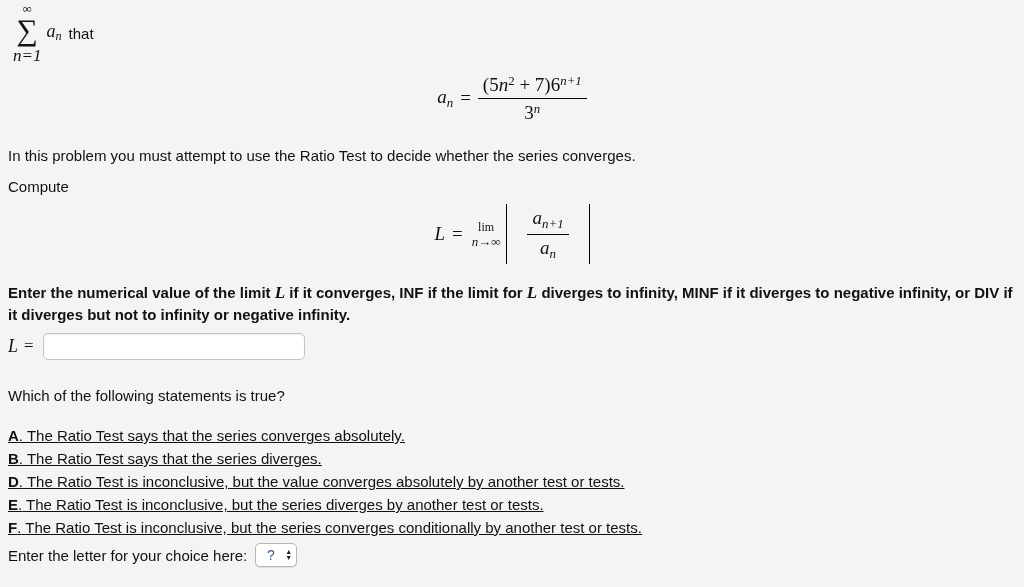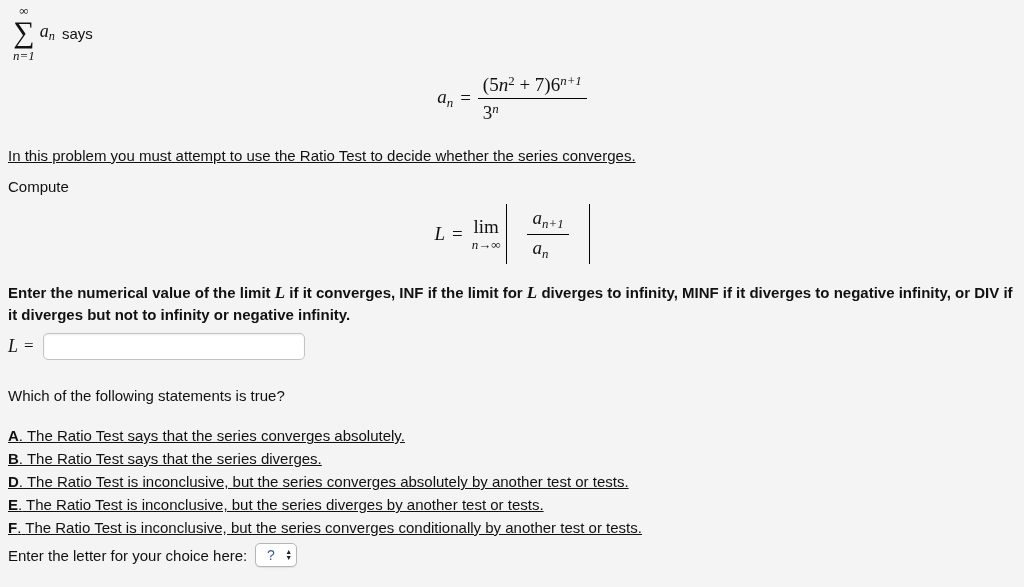--- a/index.html
+++ b/index.html
@@ -12,31 +12,31 @@
   }
   .page { padding: 4px 8px 0 8px; width: 1024px; }
 
   
   .math { font-family: "Liberation Serif", serif; }
   .mvar { font-family: "Liberation Serif", serif; font-style: italic; }
   .msub { font-family: "Liberation Serif", serif; font-style: italic; font-size: 0.68em; vertical-align: -0.28em; }
   .msup { font-family: "Liberation Serif", serif; font-size: 0.68em; vertical-align: 0.45em; }
   .msup.it { font-style: italic; }
 
-  .frac { display: inline-block; vertical-align: middle; }
+  .frac { display: inline-block; text-align: center; vertical-align: middle; }
   .frac .num { display: block; padding: 0 5px 2px 5px; }
   .frac .den { display: block; border-top: 1.5px solid #000; padding: 2px 5px 0 5px; }
 
   .bigop { display: inline-flex; flex-direction: column; align-items: center; margin: 0 5px; line-height: 1; }
   .bigop .upper { font-family: "Liberation Serif", serif; font-size: 13px; margin-bottom: 1px; }
   .bigop .sigma { font-family: "Liberation Serif", serif; font-size: 30px; line-height: 0.95; }
-  .bigop .lower { font-family: "Liberation Serif", serif; font-style: italic; font-size: 13px; margin-top: 2px; }
+  .bigop .lower { font-family: "Liberation Serif", serif; font-style: italic; font-size: 17px; margin-top: 2px; }
 
   .limop { display: inline-flex; flex-direction: column; align-items: center; line-height: 1; margin: 0 6px 0 2px; }
-  .limop .limword { font-family: "Liberation Serif", serif; font-size: 19px; }
+  .limop .limword { font-family: "Liberation Serif", serif; font-size: 12px; }
   .limop .limsub { font-family: "Liberation Serif", serif; font-style: italic; font-size: 13px; margin-top: 2px; }
 
   .absgrp { display: inline-block; border-left: 1.5px solid #000; border-right: 1.5px solid #000; padding: 3px 20px; vertical-align: middle; }
 
   
   .intro-line { display: flex; align-items: center; margin-top: 2px; height: 54px; }
   .intro-line .txt { margin-right: 4px; }
   .term { font-size: 18px; margin-right: 7px; }
 
   .eq-row { display: flex; justify-content: center; align-items: center; font-size: 19px; }
@@ -83,33 +83,33 @@
 
 <div class="page">
 
   <div class="intro-line">
     <span class="bigop">
       <span class="upper">∞</span>
       <span class="sigma">∑</span>
       <span class="lower">n=1</span>
     </span>
     <span class="term"><span class="mvar">a</span><span class="msub">n</span></span>
-    <span class="txt">says</span>
+    <span class="txt">that</span>
   </div>
 
   <div class="eq-row eq-an">
     <span><span class="mvar">a</span><span class="msub">n</span></span>
     <span class="rel">=</span>
     <span class="frac math">
       <span class="num"><span>(5</span><span class="mvar">n</span><span class="msup">2</span><span> + 7)6</span><span class="msup it">n+1</span></span>
       <span class="den"><span>3</span><span class="msup it">n</span></span>
     </span>
   </div>
 
-  <p class="note" style="margin:21px 0 0 0;text-decoration:underline;">In this problem you must attempt to use the Ratio Test to decide whether the series converges.</p>
+  <p class="note" style="margin:21px 0 0 0;">In this problem you must attempt to use the Ratio Test to decide whether the series converges.</p>
 
   <p class="compute" style="margin:14px 0 0 0;">Compute</p>
 
   <div class="eq-row eq-limit">
     <span class="mvar">L</span>
     <span class="rel">=</span>
     <span class="limop">
       <span class="limword">lim</span>
       <span class="limsub">n→∞</span>
     </span>
@@ -133,21 +133,21 @@
   <div class="answer-row">
     <span class="mvar lbl">L</span>
     <span class="rel">=</span>
     <input class="limit-input" type="text" value="" style="">
   </div>
 
   <p class="question">Which of the following statements is true?</p>
 
   <p class="opt"><span class="opt-letter">A</span><span>.</span> <span>The Ratio Test says that the series converges absolutely.</span></p>
   <p class="opt"><span class="opt-letter">B</span><span>.</span> <span>The Ratio Test says that the series diverges.</span></p>
-  <p class="opt"><span class="opt-letter">D</span><span>.</span> <span>The Ratio Test is inconclusive, but the series converges absolutely by another test or tests.</span></p>
+  <p class="opt"><span class="opt-letter">D</span><span>.</span> <span>The Ratio Test is inconclusive, but the value converges absolutely by another test or tests.</span></p>
   <p class="opt"><span class="opt-letter">E</span><span>.</span> <span>The Ratio Test is inconclusive, but the series diverges by another test or tests.</span></p>
   <p class="opt"><span class="opt-letter">F</span><span>.</span> <span>The Ratio Test is inconclusive, but the series converges conditionally by another test or tests.</span></p>
 
   <div class="choice-row">
     <span class="lbl">Enter the letter for your choice here:</span>
     <span class="choice-select">
       <span class="val">?</span>
       <span class="stepper">
         <span>▲</span>
         <span>▼</span>

